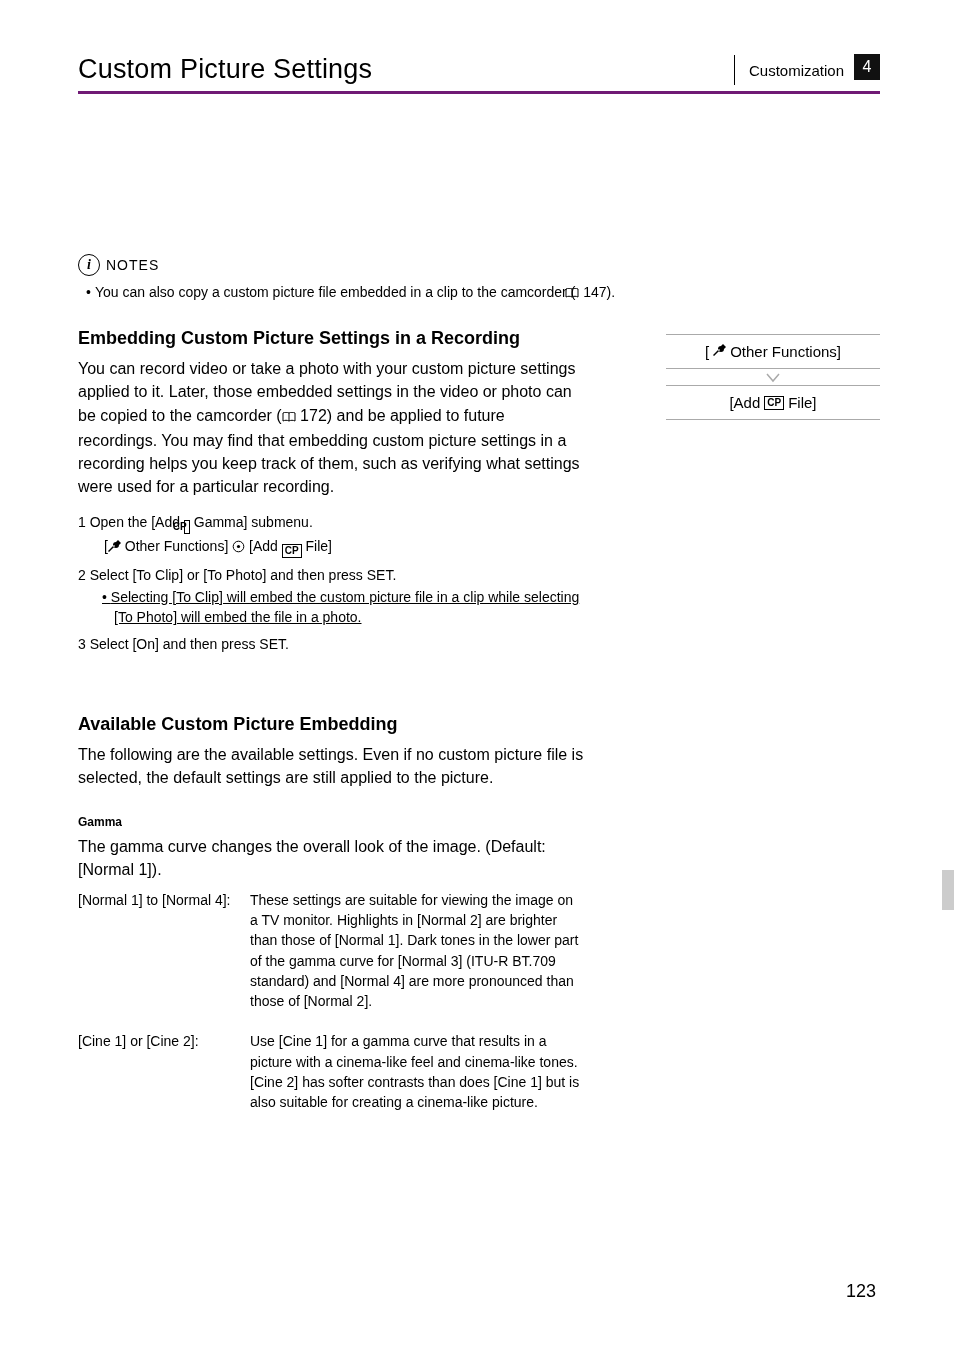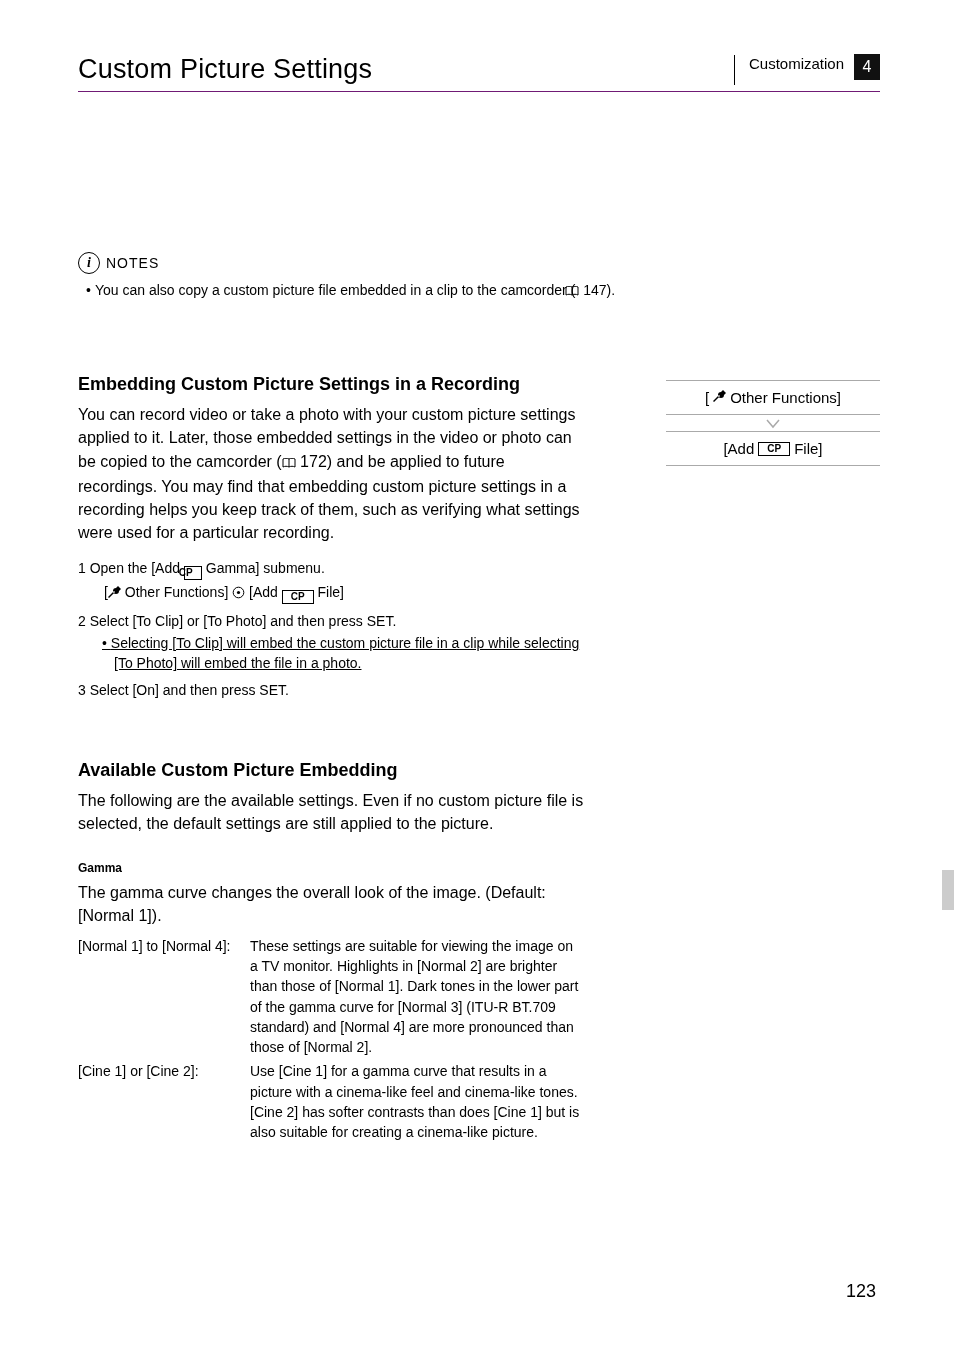--- a/index.html
+++ b/index.html
@@ -1,48 +1,48 @@
 <!DOCTYPE html>
 <html><head>
 <meta charset="utf-8">
 <style>
   * { box-sizing: border-box; margin: 0; padding: 0; }
   html, body { width: 954px; height: 1348px; background: #fff; font-family: Arial, Helvetica, sans-serif; color: #000; }
   .page { position: relative; width: 954px; height: 1348px; padding: 54px 74px 40px 78px; }
-  .hdr { display: flex; align-items: flex-end; border-bottom: 1px solid #701a75; padding-bottom: 6px; margin-bottom: 6px; }
+  .hdr { display: flex; align-items: flex-end; border-bottom: 3px solid #701a75; padding-bottom: 6px; margin-bottom: 6px; }
   .hdr-title { font-size: 27px; font-weight: 400; letter-spacing: 0.2px; flex: 1; }
-  .hdr-right { display: flex; align-items: flex-start; padding-left: 16px; }
+  .hdr-right { display: flex; align-items: center; padding-left: 16px; }
   .hdr-sep { width: 1px; height: 30px; background: #000; margin: 0 14px 0 0; }
   .hdr-cat { font-size: 15px; margin-right: 36px; }
   .chap-badge { position: absolute; right: 74px; top: 54px; width: 26px; height: 26px; background: #111; color: #fff; font-size: 16px; display: flex; align-items: center; justify-content: center; }
   .side-tab { position: absolute; right: 0; top: 870px; width: 12px; height: 40px; background: #ccc; }
   .content { position: relative; margin-top: 160px; }
   .notes-row { display: flex; align-items: center; margin-bottom: 6px; }
   .info-icon { display: inline-flex; align-items: center; justify-content: center; width: 22px; height: 22px; border: 1.5px solid #000; border-radius: 50%; margin-right: 6px; font-family: Georgia, serif; font-style: italic; font-weight: bold; font-size: 14px; line-height: 1; }
   .notes-label { font-size: 14px; letter-spacing: 1px; }
   .bullet-line { font-size: 14px; line-height: 1.45; padding-left: 18px; text-indent: -10px; margin-bottom: 4px; }
   .bullet-line .dot { padding-right: 4px; }
-  .h2 { font-size: 18px; font-weight: 700; margin-top: 72px; margin-bottom: 8px; }
+  .h2 { font-size: 18px; font-weight: 700; margin-top: 24px; margin-bottom: 8px; }
   .para { font-size: 16px; line-height: 1.45; max-width: 510px; }
   .steps { margin-top: 14px; }
   .step-line { font-size: 14px; line-height: 1.45; padding-left: 14px; text-indent: -14px; margin-top: 6px; }
   .step-sub { font-size: 14px; line-height: 1.45; padding-left: 26px; margin-top: 2px; }
   .step-bullet { font-size: 14px; line-height: 1.45; padding-left: 36px; text-indent: -12px; margin-top: 2px; max-width: 520px; text-decoration: underline; }
   .h3 { font-size: 12px; font-weight: 700; margin-top: 26px; margin-bottom: 6px; }
-  .def-row { display: flex; font-size: 14px; line-height: 1.45; margin-top: 4px; }
+  .def-row { display: flex; font-size: 14px; line-height: 1.45; margin-top: 20px; }
   .def-label { width: 172px; flex-shrink: 0; }
   .def-text { max-width: 330px; }
   .menu-box { position: absolute; right: 0; top: 0; width: 214px; }
   .menu-row { border-bottom: 1px solid #aaa; padding: 8px 0; text-align: center; font-size: 15px; position: relative; }
   .menu-row:first-child { border-top: 1px solid #aaa; }
   .menu-arrow { display:flex; justify-content:center; padding:4px 0 2px; }
   .page-num { position: absolute; right: 78px; bottom: 46px; font-size: 18px; text-align: right; }
   .wm { position: absolute; left: 180px; top: 430px; font-size: 190px; font-weight: 800; color: #737373; letter-spacing: 4px; transform: rotate(0deg); z-index: -1; pointer-events: none; }
   .icon-book { display:inline-block; vertical-align: -2px; }
-  .icon-cp { display:inline-block; vertical-align: -3px; border:1px solid #000; font-size:10px; font-weight:700; padding:0 8px; line-height:12px; }
+  .icon-cp { display:inline-block; vertical-align: -3px; border:1px solid #000; font-size:10px; font-weight:700; padding:0 2px; line-height:12px; }
   .icon-wrench { display:inline-block; vertical-align: -2px; }
   .icon-circ { display:inline-block; vertical-align: -2px; }
   .mb-icons { display:inline-flex; align-items:center; gap:4px; }
   .embed-block { position: relative; }
 </style>
 </head>
 <body>
 
 <div class="page">
   <div class="chap-badge">4</div>

